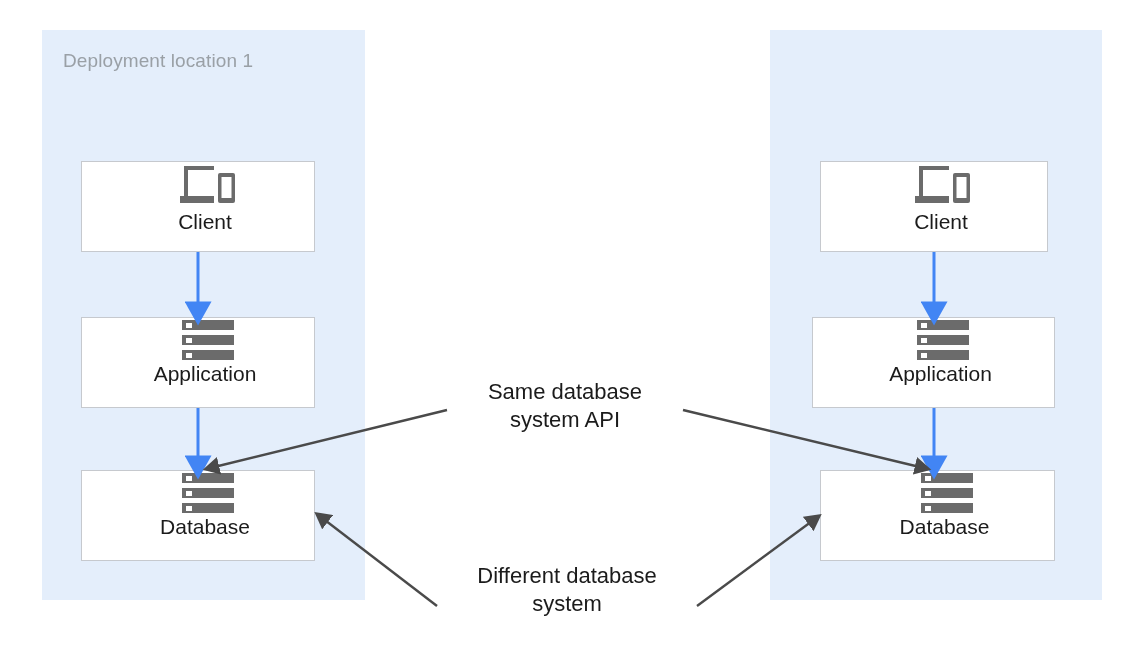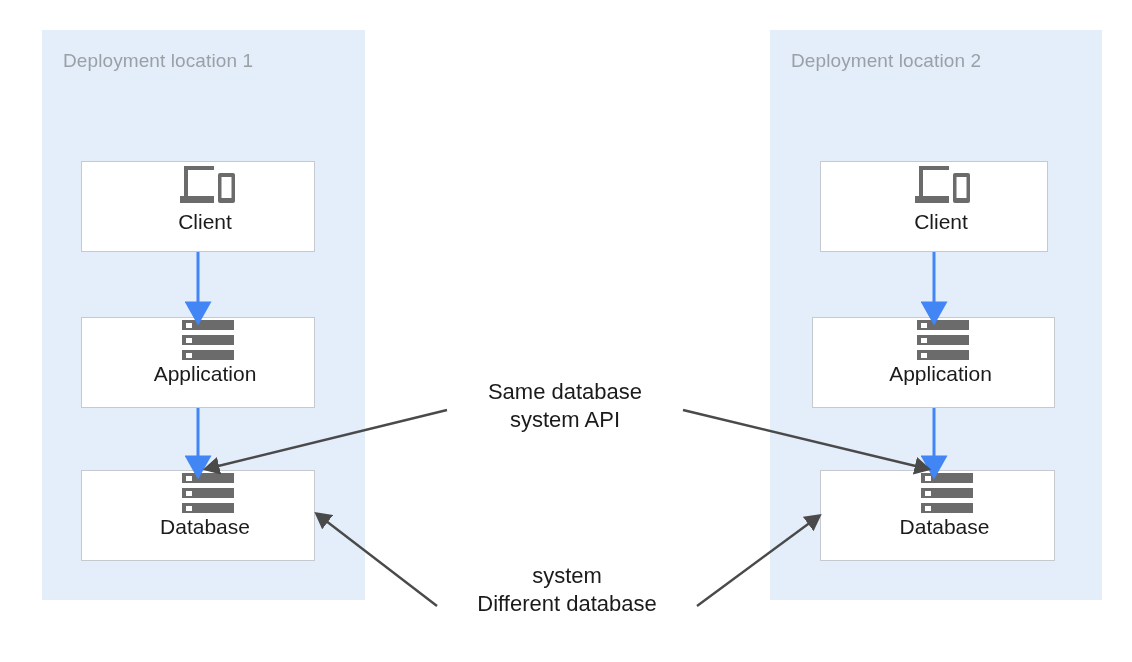--- a/index.html
+++ b/index.html
@@ -24,21 +24,20 @@
 </style>
 </head>
 <body>
 
 <div id="stage">
 
   <div class="zone" style="left:42px;top:30px;width:323px;height:570px;"></div>
   <div class="zone-label" style="left:63px;top:50px;">Deployment location 1</div>
 
   <div class="zone" style="left:770px;top:30px;width:332px;height:570px;"></div>
-  <div class="zone-label" style="left:791px;top:50px;">Deployment location 2</div>
 
   <div class="node" style="left:81px;top:161px;width:234px;height:91px;">
     <span class="ico" style="margin-left:19px;width:58px;">
       <svg width="56" height="48" viewBox="0 0 56 48" aria-hidden="true">
         <path d="M4 4 h30 v4 H8 v24 H4 Z" fill="#6b6b6b"></path>
         <path d="M4 4 h30 v4 H4 Z" fill="#6b6b6b"></path>
         <rect x="4" y="4" width="4" height="30" fill="#6b6b6b"></rect>
         <rect x="0" y="34" width="34" height="7" fill="#6b6b6b"></rect>
         <rect x="38" y="11" width="17" height="30" rx="2" fill="#6b6b6b"></rect>
         <rect x="41.5" y="15" width="10" height="21" fill="#ffffff"></rect>
@@ -139,17 +138,17 @@
     <line x1="437" y1="606" x2="317" y2="514" stroke="#4a4a4a" stroke-width="2.4" marker-end="url(#grayArrow)"></line>
     <line x1="697" y1="606" x2="819" y2="516" stroke="#4a4a4a" stroke-width="2.4" marker-end="url(#grayArrow)"></line>
   </svg>
 
   <div class="ann" style="left:455px;top:378px;width:220px;">
     <div>Same database</div>
     <div>system API</div>
   </div>
 
   <div class="ann" style="left:450px;top:562px;width:234px;">
+    <div>Different database</div>
     <div>system</div>
-    <div>Different database</div>
   </div>
 
 </div>
 
 </body></html>

